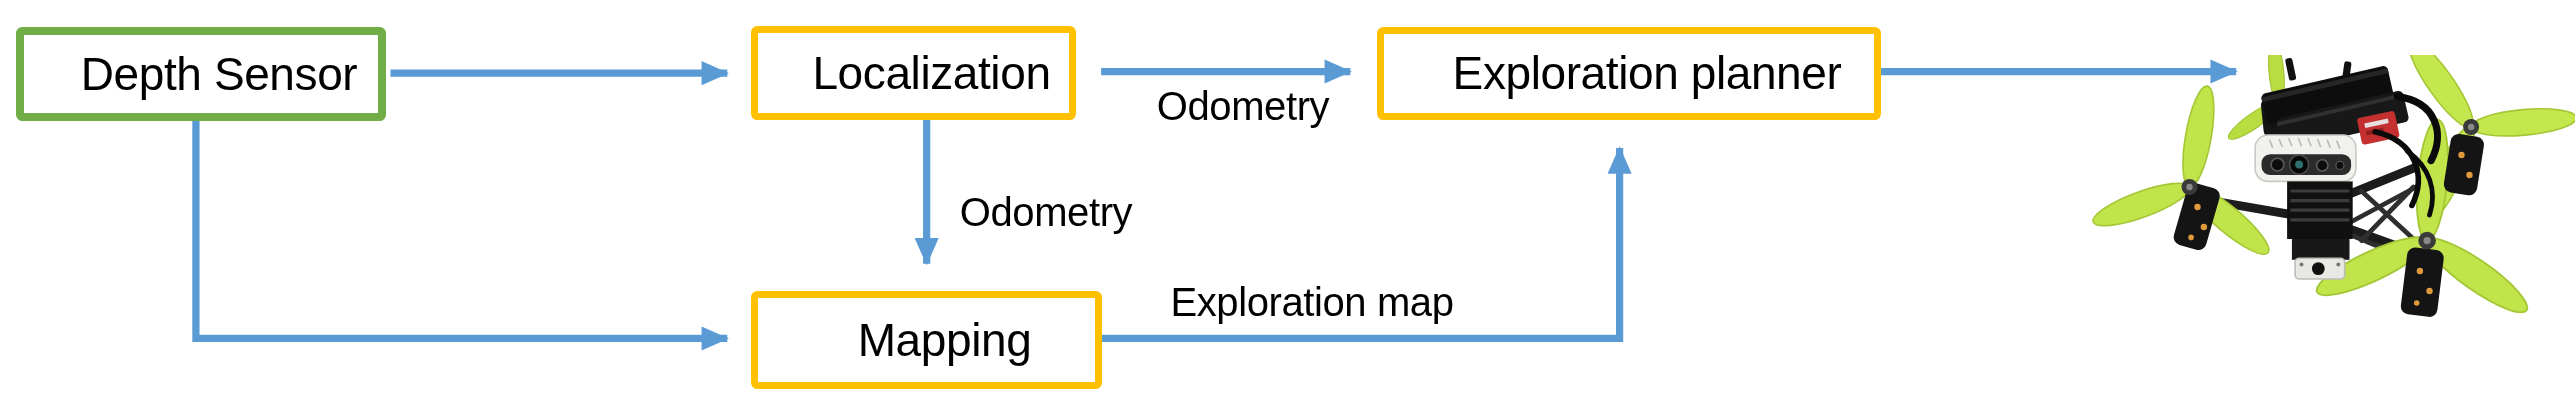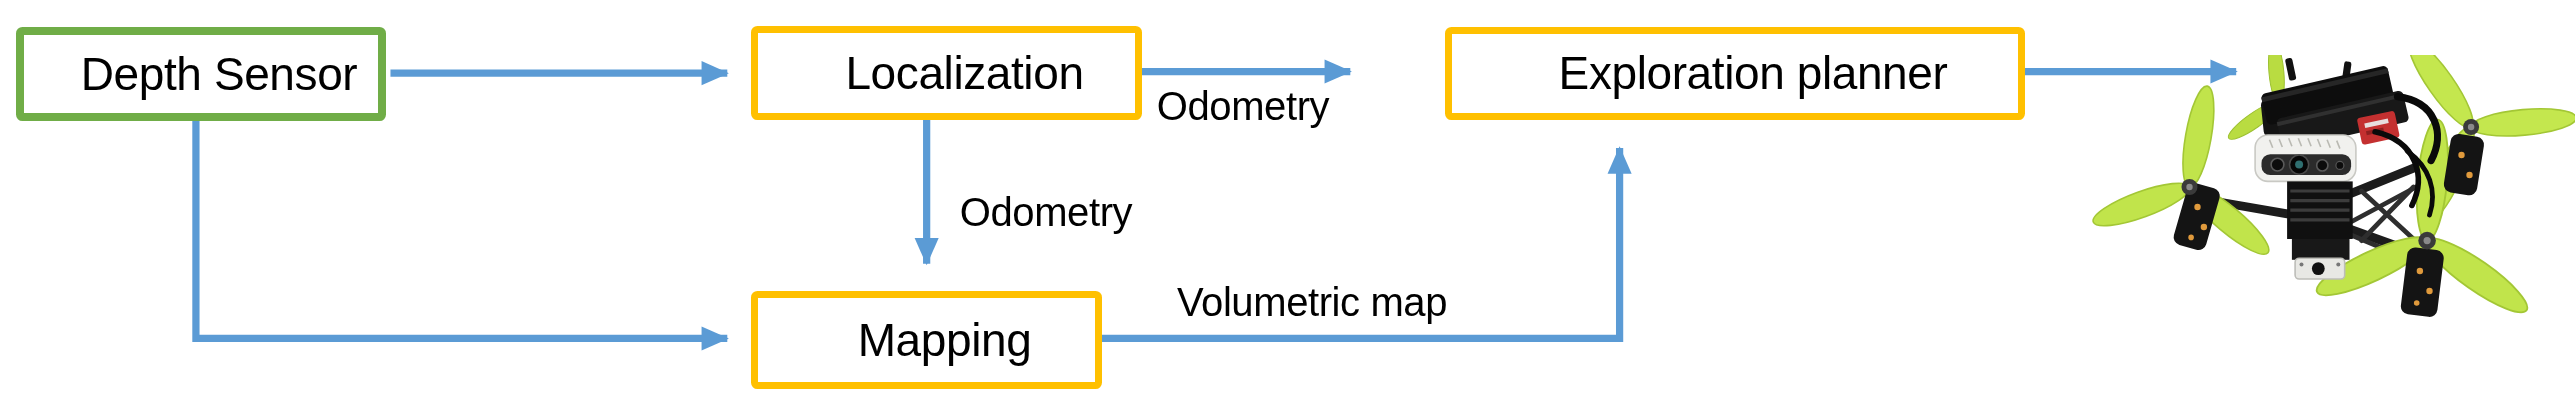--- a/index.html
+++ b/index.html
@@ -16,23 +16,23 @@
     background:#ffffff;
     border-radius:6.4px;
     display:flex;align-items:center;justify-content:center;
     font-size:46px;color:#000;letter-spacing:-0.4px;
     white-space:nowrap;
     padding-left:36px;
   }
   .node-green{border:8px solid #70AD47;}
   .node-yellow{border:7.2px solid #FFC000;}
   #node-depth-sensor{left:16px;top:26.6px;width:370px;height:94px;}
-  #node-localization{left:751px;top:26px;width:391px;height:94px;}
+  #node-localization{left:751px;top:26px;width:325px;height:94px;}
   #node-mapping{left:751px;top:291px;width:351px;height:98px;}
-  #node-exploration{left:1445px;top:26.6px;width:580px;height:93px;}
+  #node-exploration{left:1377px;top:26.6px;width:504px;height:93px;}
   .edge-label{
     position:absolute;
     transform:translateX(-50%);
     font-size:40px;color:#000;letter-spacing:-0.4px;
     white-space:nowrap;line-height:1.1;
   }
   #label-key-frames{left:539px;top:84px;}
   #label-odometry-right{left:1243px;top:84px;}
   #label-odometry-down{left:1046px;top:190px;}
   #label-depth-measurements{left:476px;top:270px;}
@@ -70,21 +70,21 @@
   </div>
   <div id="node-mapping" class="node node-yellow">
     <span>Mapping</span>
   </div>
   <div id="node-exploration" class="node node-yellow">
     <span>Exploration planner</span>
   </div>
 
   <div id="label-odometry-right" class="edge-label">Odometry</div>
   <div id="label-odometry-down" class="edge-label">Odometry</div>
-  <div id="label-volumetric-map" class="edge-label">Volumetric map</div>
+  <div id="label-volumetric-map" class="edge-label">Exploration map</div>
 
   <svg id="drone" viewBox="0 0 620 450" xmlns="http://www.w3.org/2000/svg">
 
     <g stroke="#1c1c1c" stroke-width="11" stroke-linecap="round">
       <line x1="300" y1="190" x2="478" y2="118"></line>
       <line x1="300" y1="205" x2="155" y2="180"></line>
       <line x1="305" y1="205" x2="430" y2="250"></line>
       <line x1="295" y1="150" x2="248" y2="78"></line>
     </g>
     <g stroke="#2e2e2e" stroke-width="6" stroke-linecap="round">

